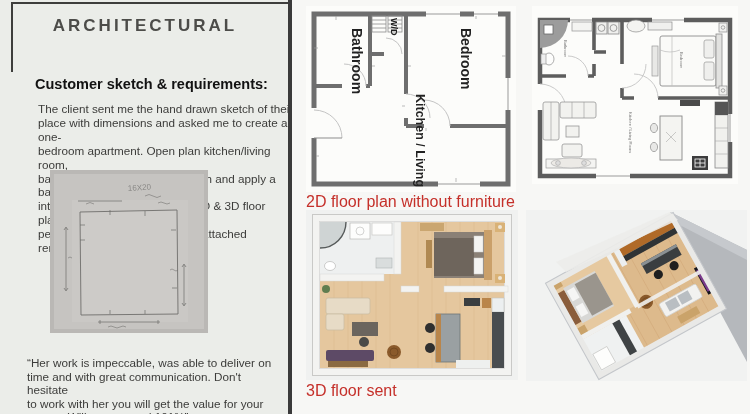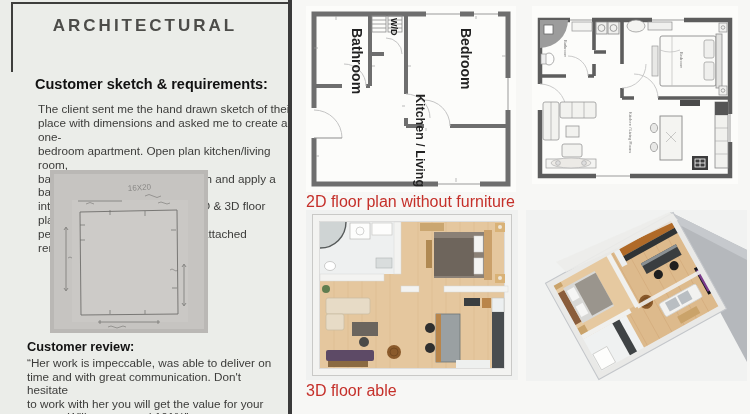--- a/index.html
+++ b/index.html
@@ -69,21 +69,20 @@
           <path d="M134,95 V135 M132,97 l2,-3 l2,3 M132,133 l2,3 l2,-3" stroke-width="0.7"></path>
           <path d="M48,152 H110 M50,150 v4 M108,150 v4" stroke-width="0.7"></path>
           <path d="M30,55 h5 M30,70 h5 M126,60 h-5 M127,118 h-5 M60,40 v5 M95,41 v5 M60,140 v4 M95,140 v4" stroke-width="0.7"></path>
           <path d="M36,34 q4,-3 8,0 M95,26 q4,-3 8,0 q4,3 8,0 M108,33 q3,-2 6,0 q3,2 6,0" stroke-width="0.7" opacity="0.8"></path>
           <path d="M58,157 q3,-2 6,0 q3,2 6,0 q3,-2 6,0 M120,100 q2,-2 4,0 q2,2 4,0 M18,88 q2,-2 4,0" stroke-width="0.7" opacity="0.8"></path>
         </g>
         <text x="78" y="21" font-size="8" fill="#8a8987" transform="rotate(-4 78 21)">16X20</text>
       </svg>
     </div>
 
-    <h3 class="review-heading">Customer review:</h3>
     <p class="review-text">“Her work is impeccable, was able to deliver on
 time and with great communication. Don't hesitate
 to work with her you will get the value for your
 money. Will recommend 101%”</p>
   </div>
 
   <div class="divider"></div>
 
   <div class="right-panel">
 
@@ -302,21 +301,21 @@
           <rect x="186" y="102" width="12" height="56" fill="#494d50"></rect>
           <rect x="176" y="88" width="9" height="10" fill="#b9854a"></rect>
           <rect x="130" y="104" width="24" height="48" fill="#9aa0a2" stroke="#6f7577" stroke-width="0.8"></rect>
           <rect x="130" y="104" width="5" height="48" fill="#b9854a"></rect>
           <circle cx="124" cy="118" r="5" fill="#2f2f2f"></circle>
           <circle cx="124" cy="138" r="5" fill="#2f2f2f"></circle>
           <rect x="150" y="150" width="34" height="8" fill="#eef0ef"></rect>
           <rect x="158" y="88" width="16" height="8" fill="#3a3e40"></rect>
         </g>
       </svg>
-      <figcaption>3D floor able</figcaption>
+      <figcaption>3D floor sent</figcaption>
     </figure>
 
     <figure class="fig-4">
       <svg width="221" height="171" viewBox="0 0 221 171">
         <rect x="0" y="0" width="221" height="171" fill="#f1f2f1"></rect>
 
         <polygon points="144,2 221,40 221,152 193,100" fill="#b5b8bc"></polygon>
         <polygon points="144,2 221,40 221,50 148,12" fill="#c6c9cd"></polygon>
         <g transform="translate(110,86) rotate(-29)">
 

